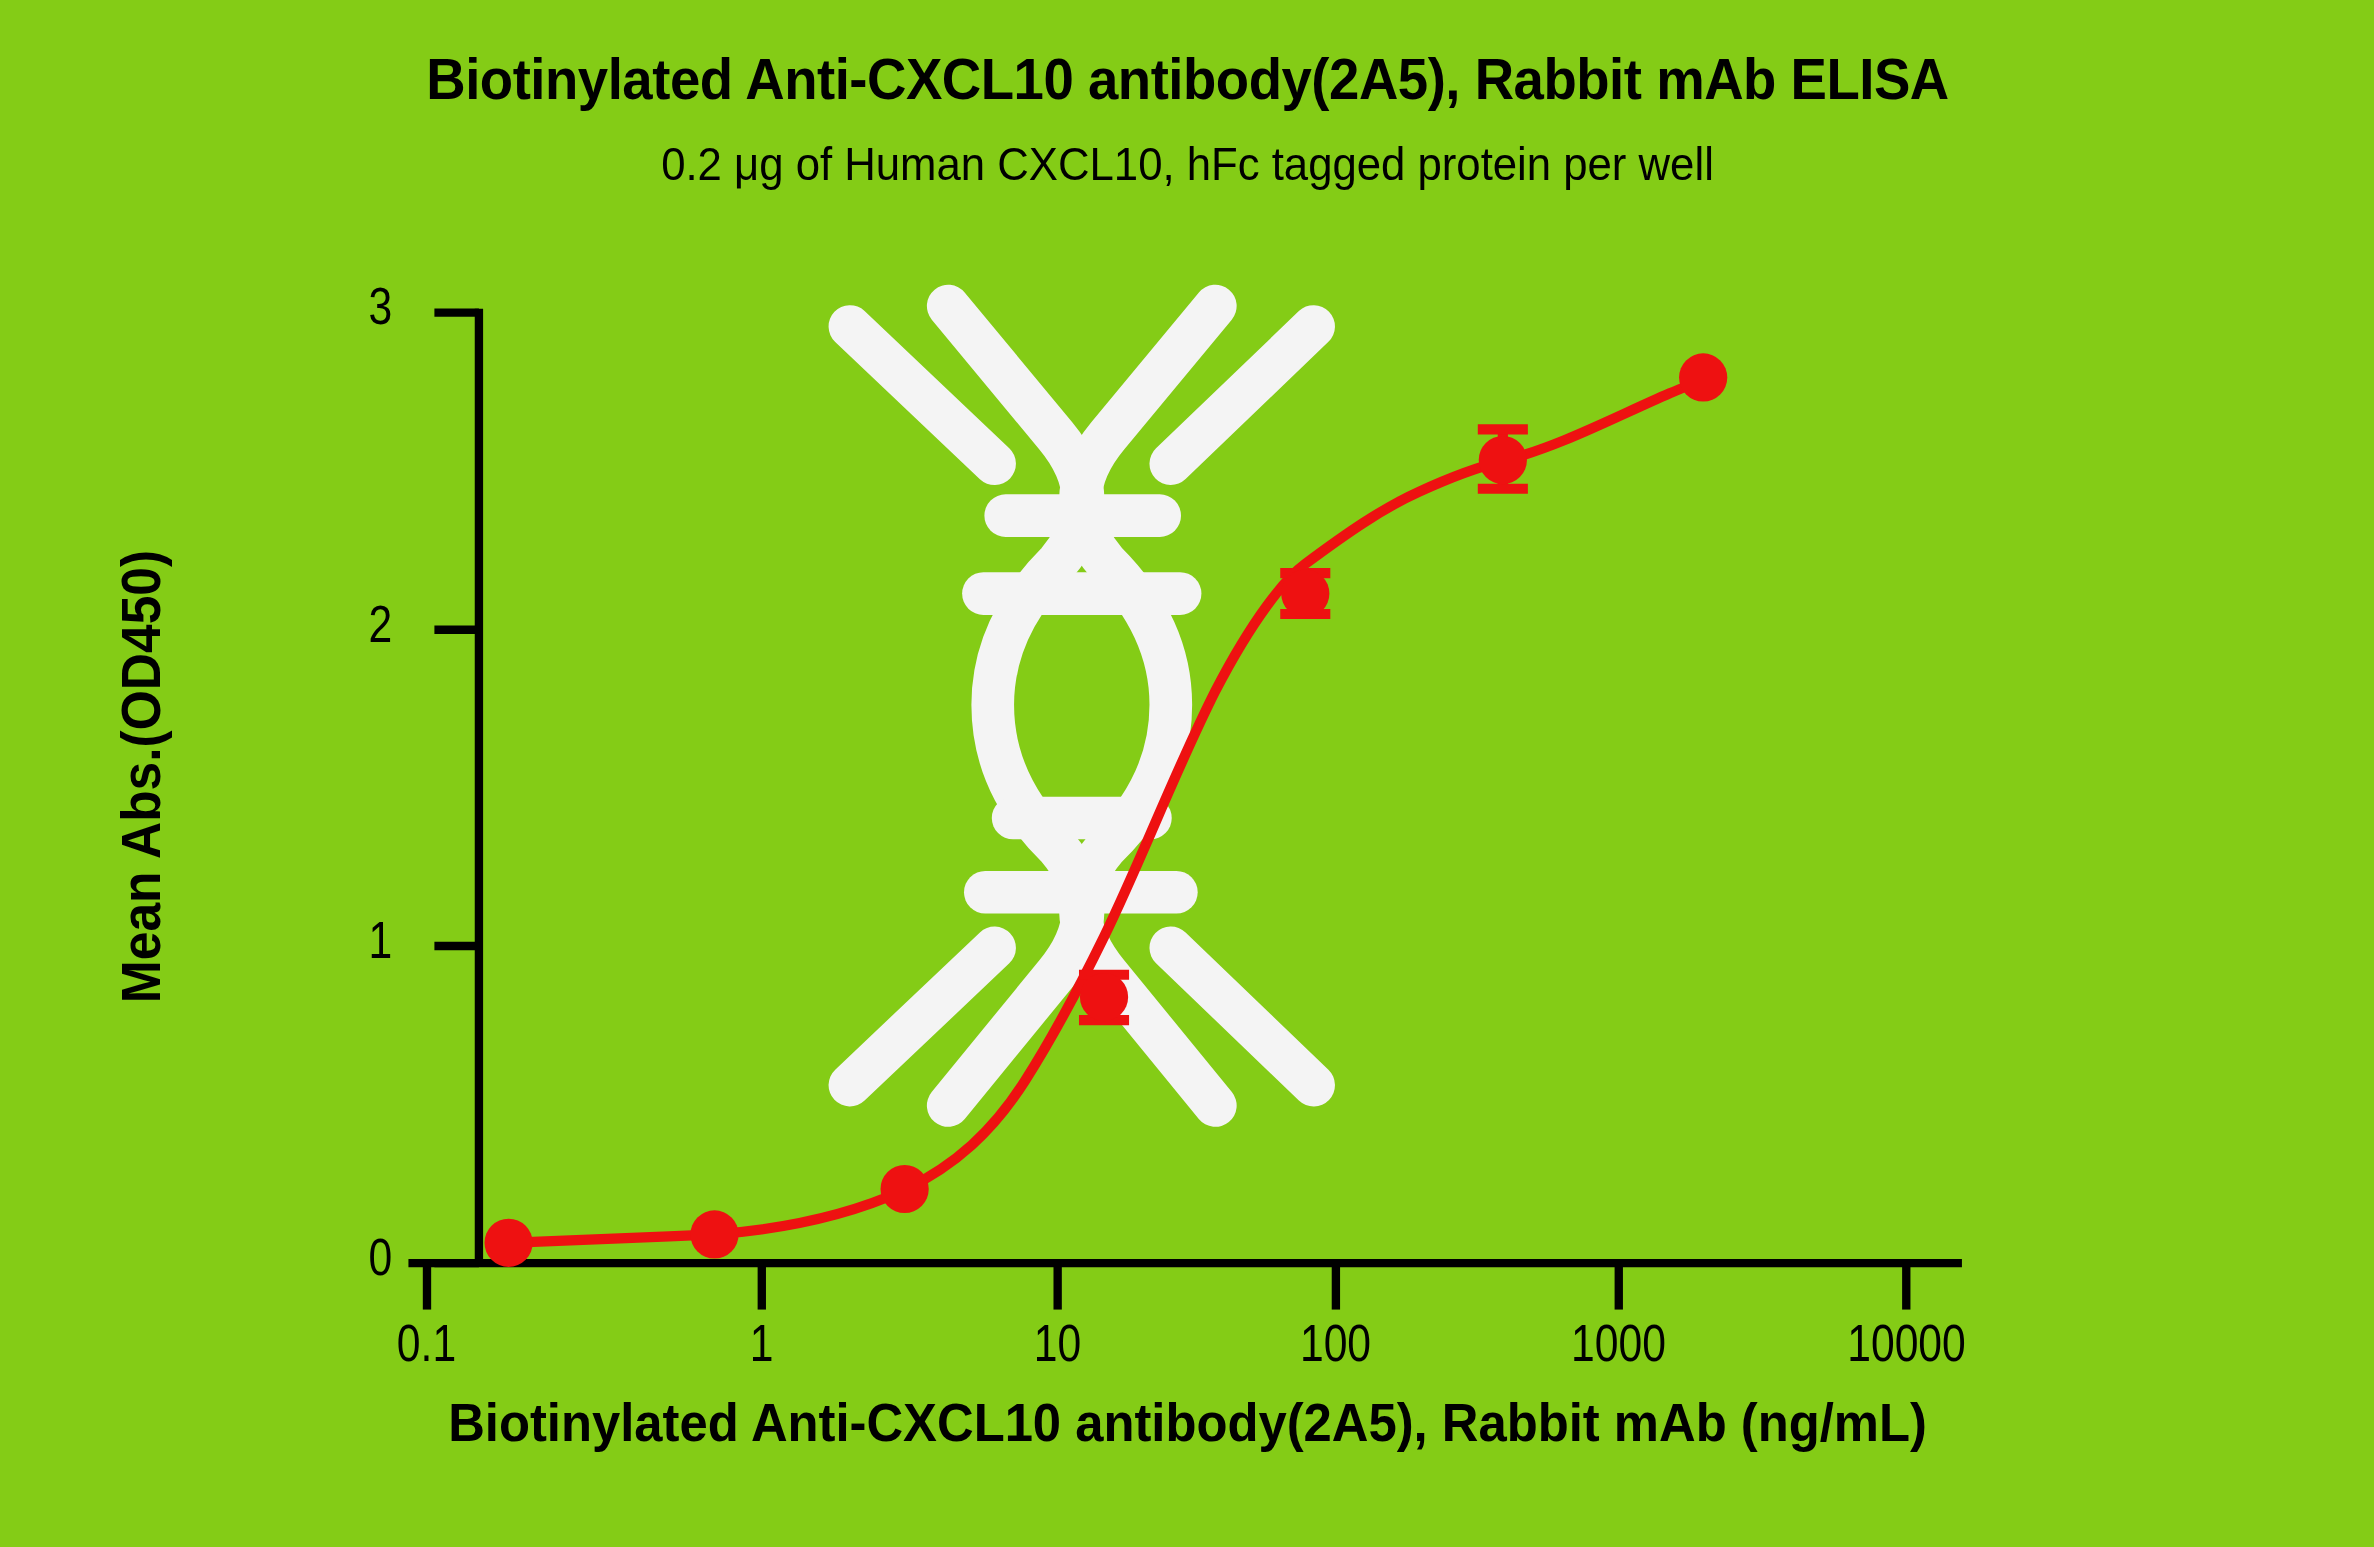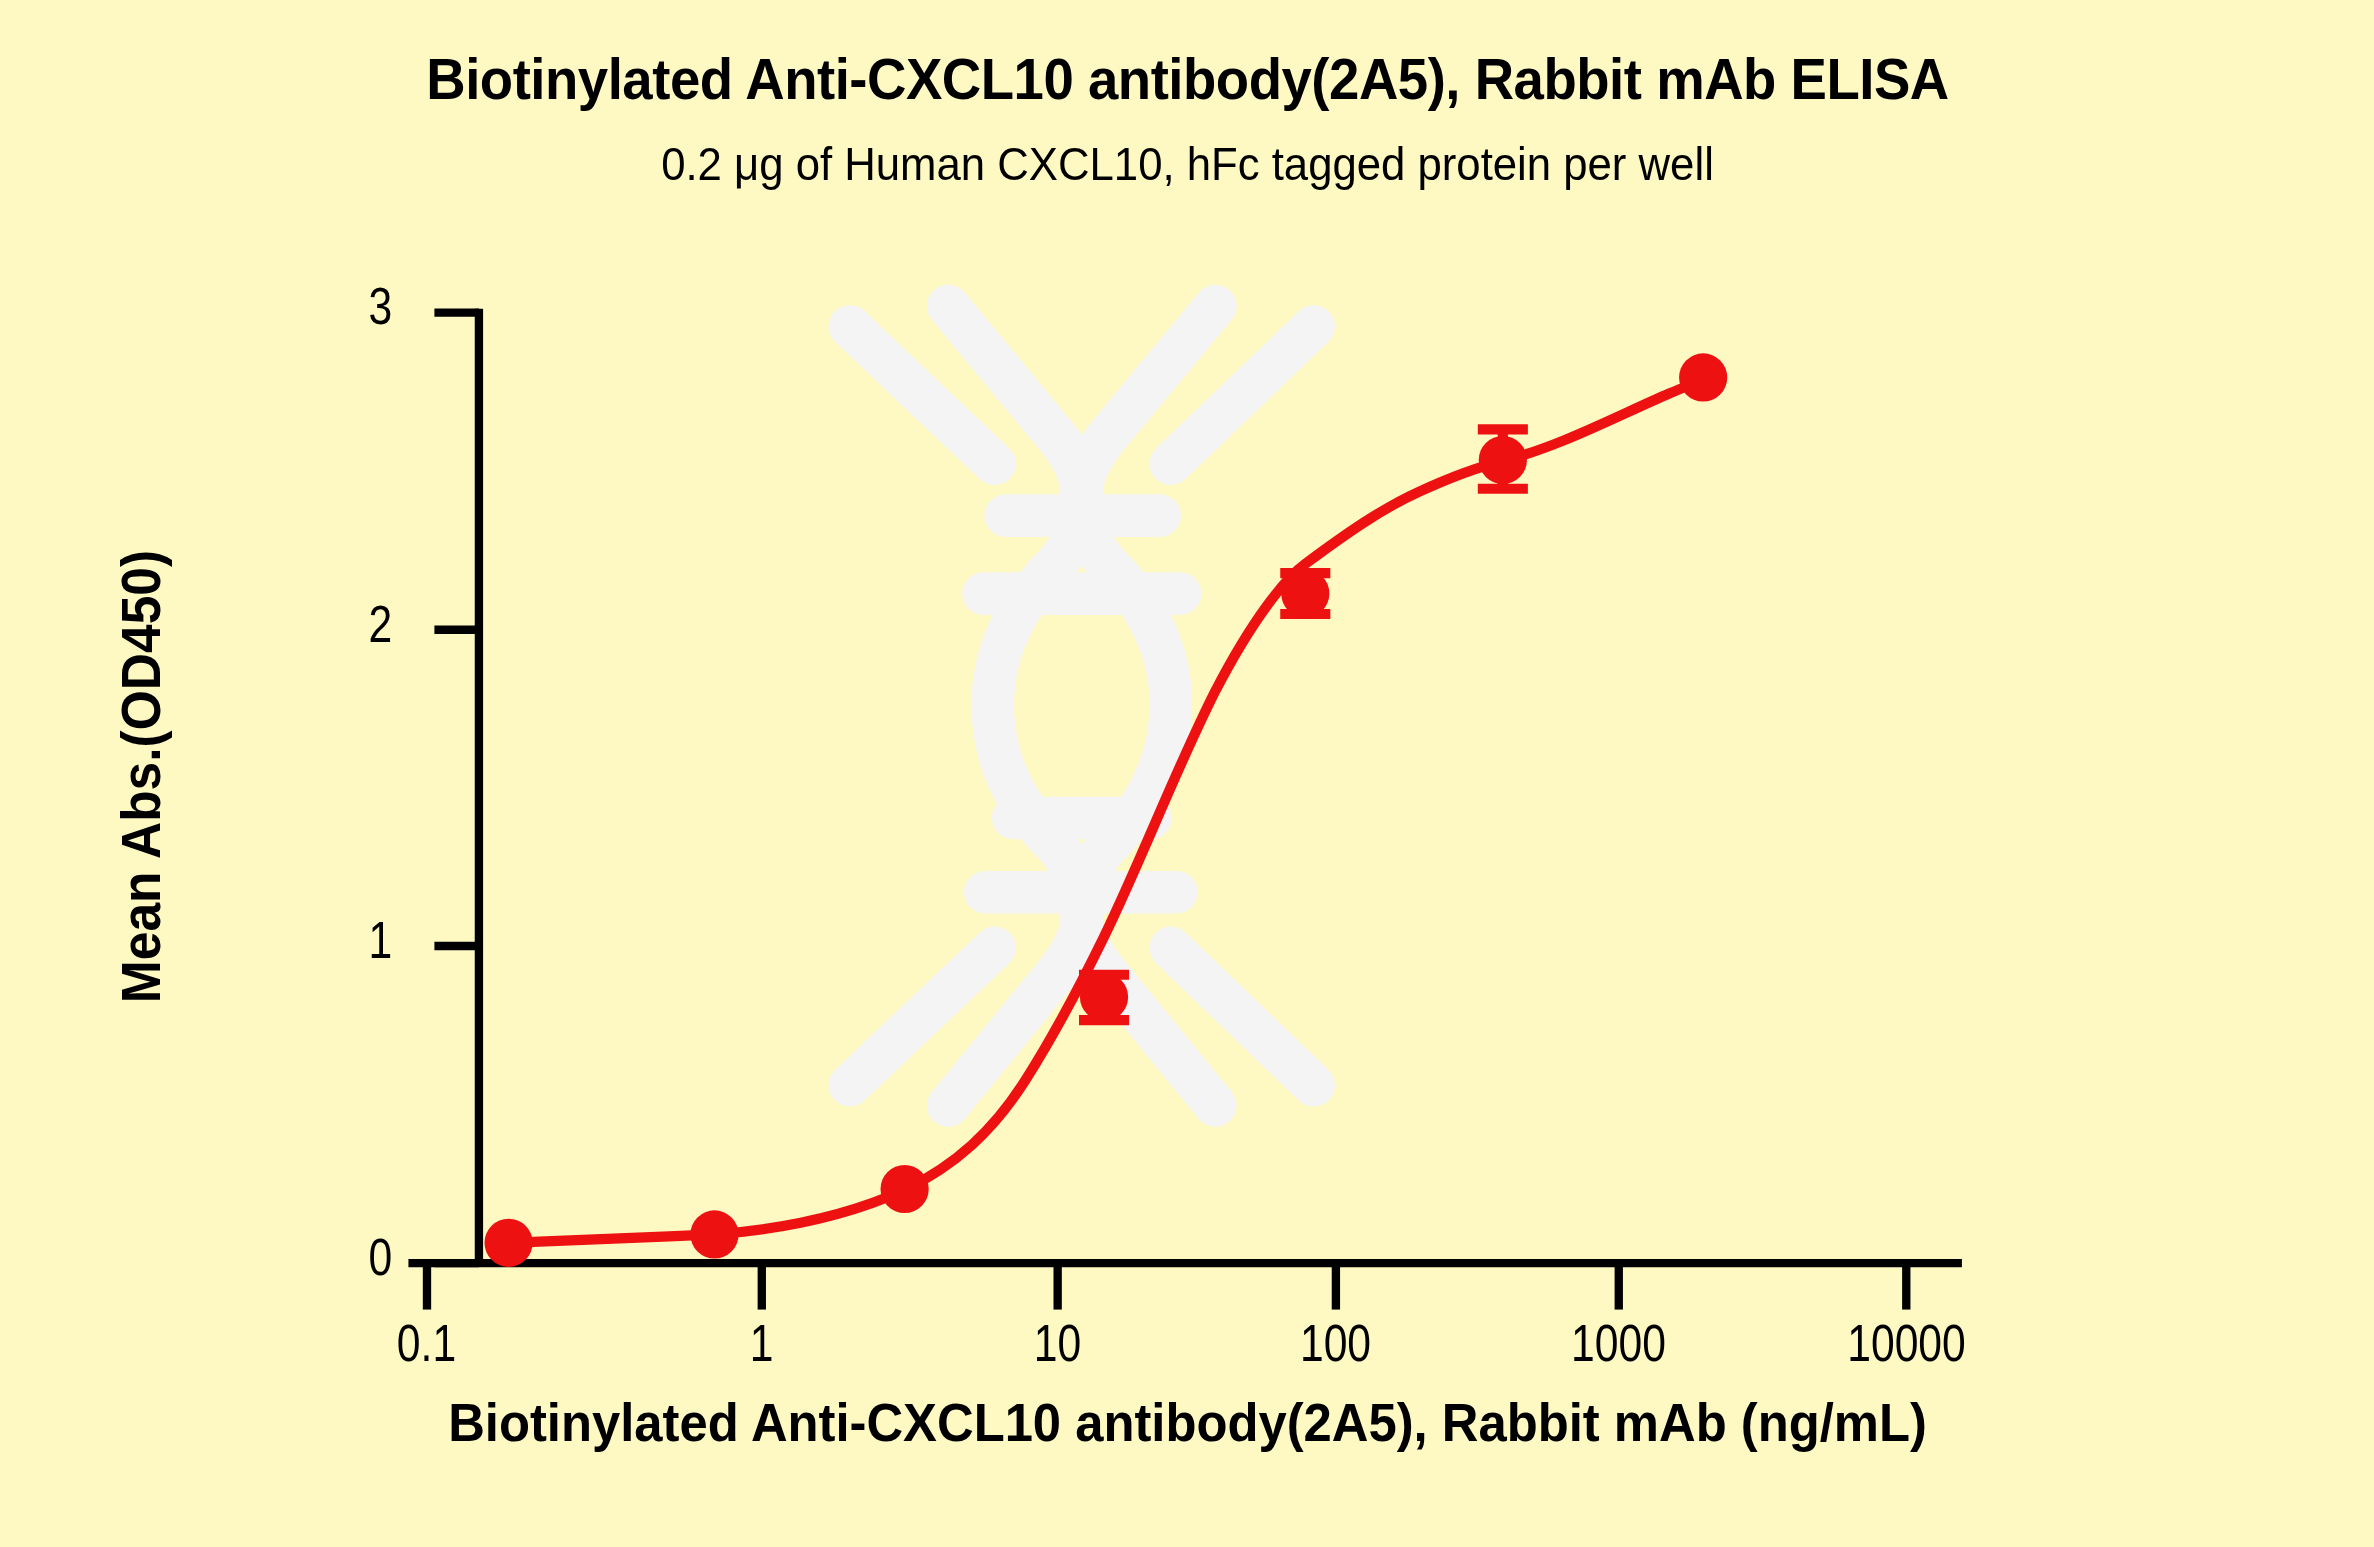--- a/index.html
+++ b/index.html
@@ -10,21 +10,21 @@
   body {
     width: 2375px;
     height: 1547px;
     font-family: "Liberation Sans", sans-serif;
     overflow: hidden;
   }
   #figure {
     position: relative;
     width: 2375px;
     height: 1547px;
-    background: #fef9c3;
+    background: #84cc16;
   }
 
   
   #chart-title {
     position: absolute;
     left: 0; top: 45px;
     width: 2375px;
     text-align: center;
     font-size: 58px;
     font-weight: bold;

